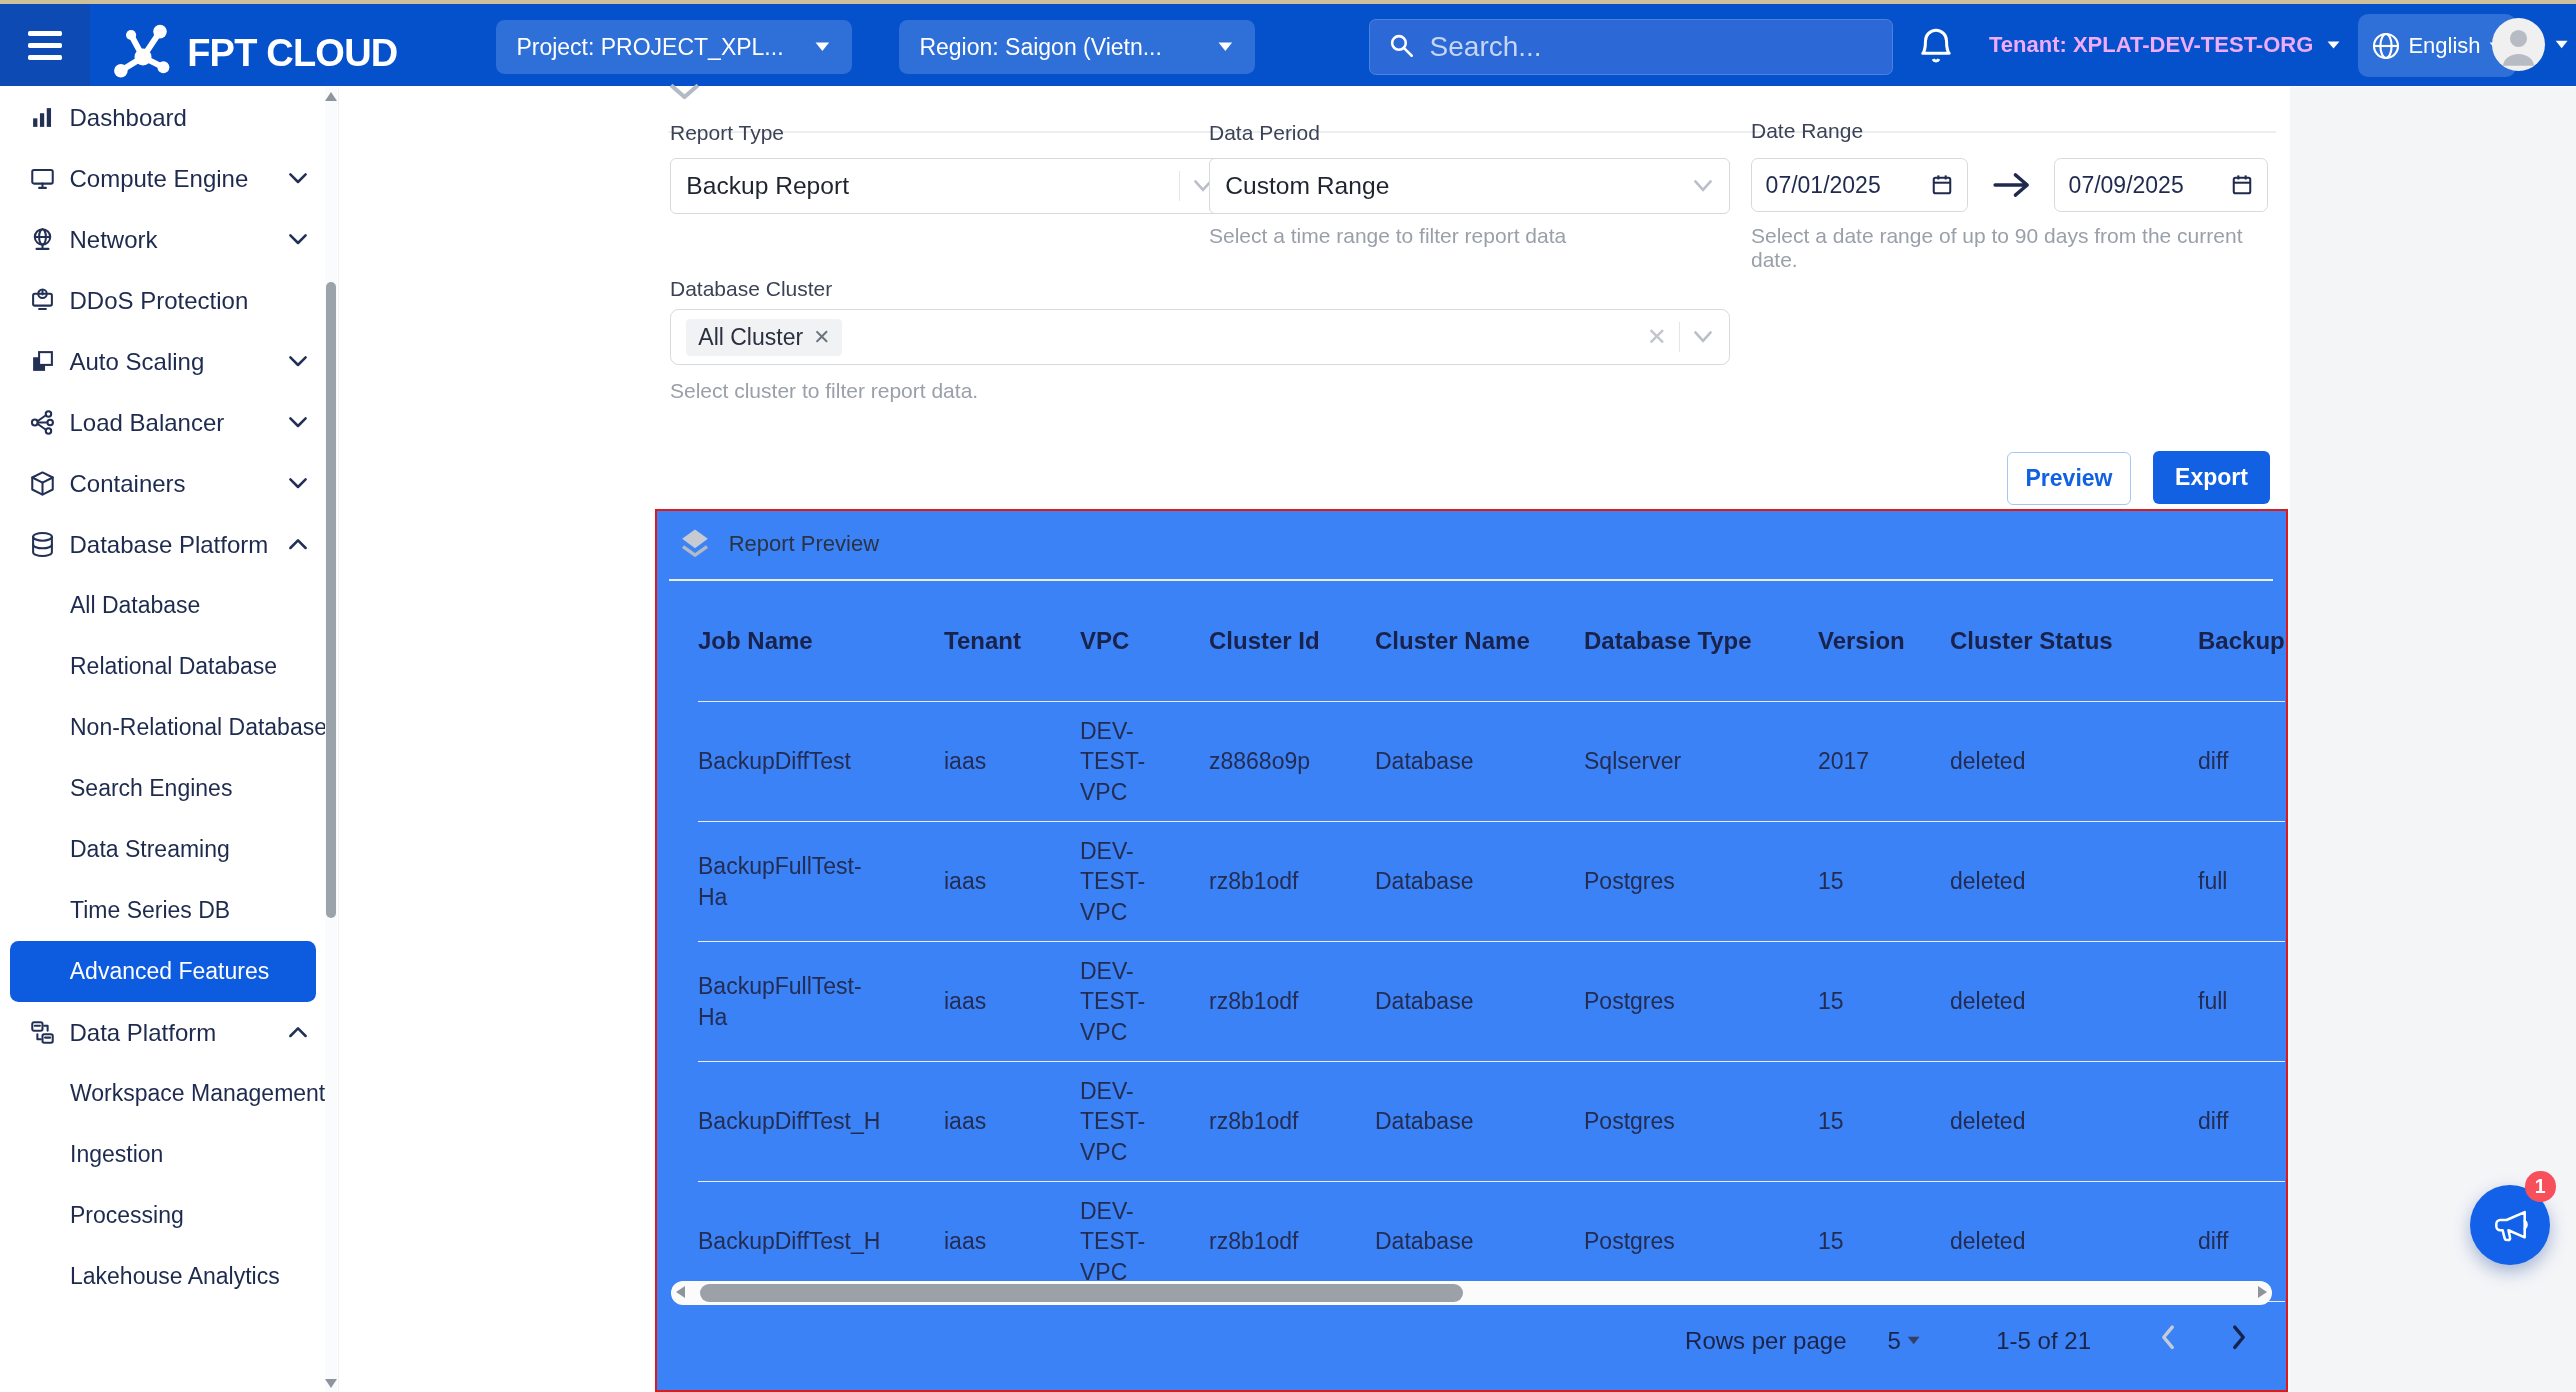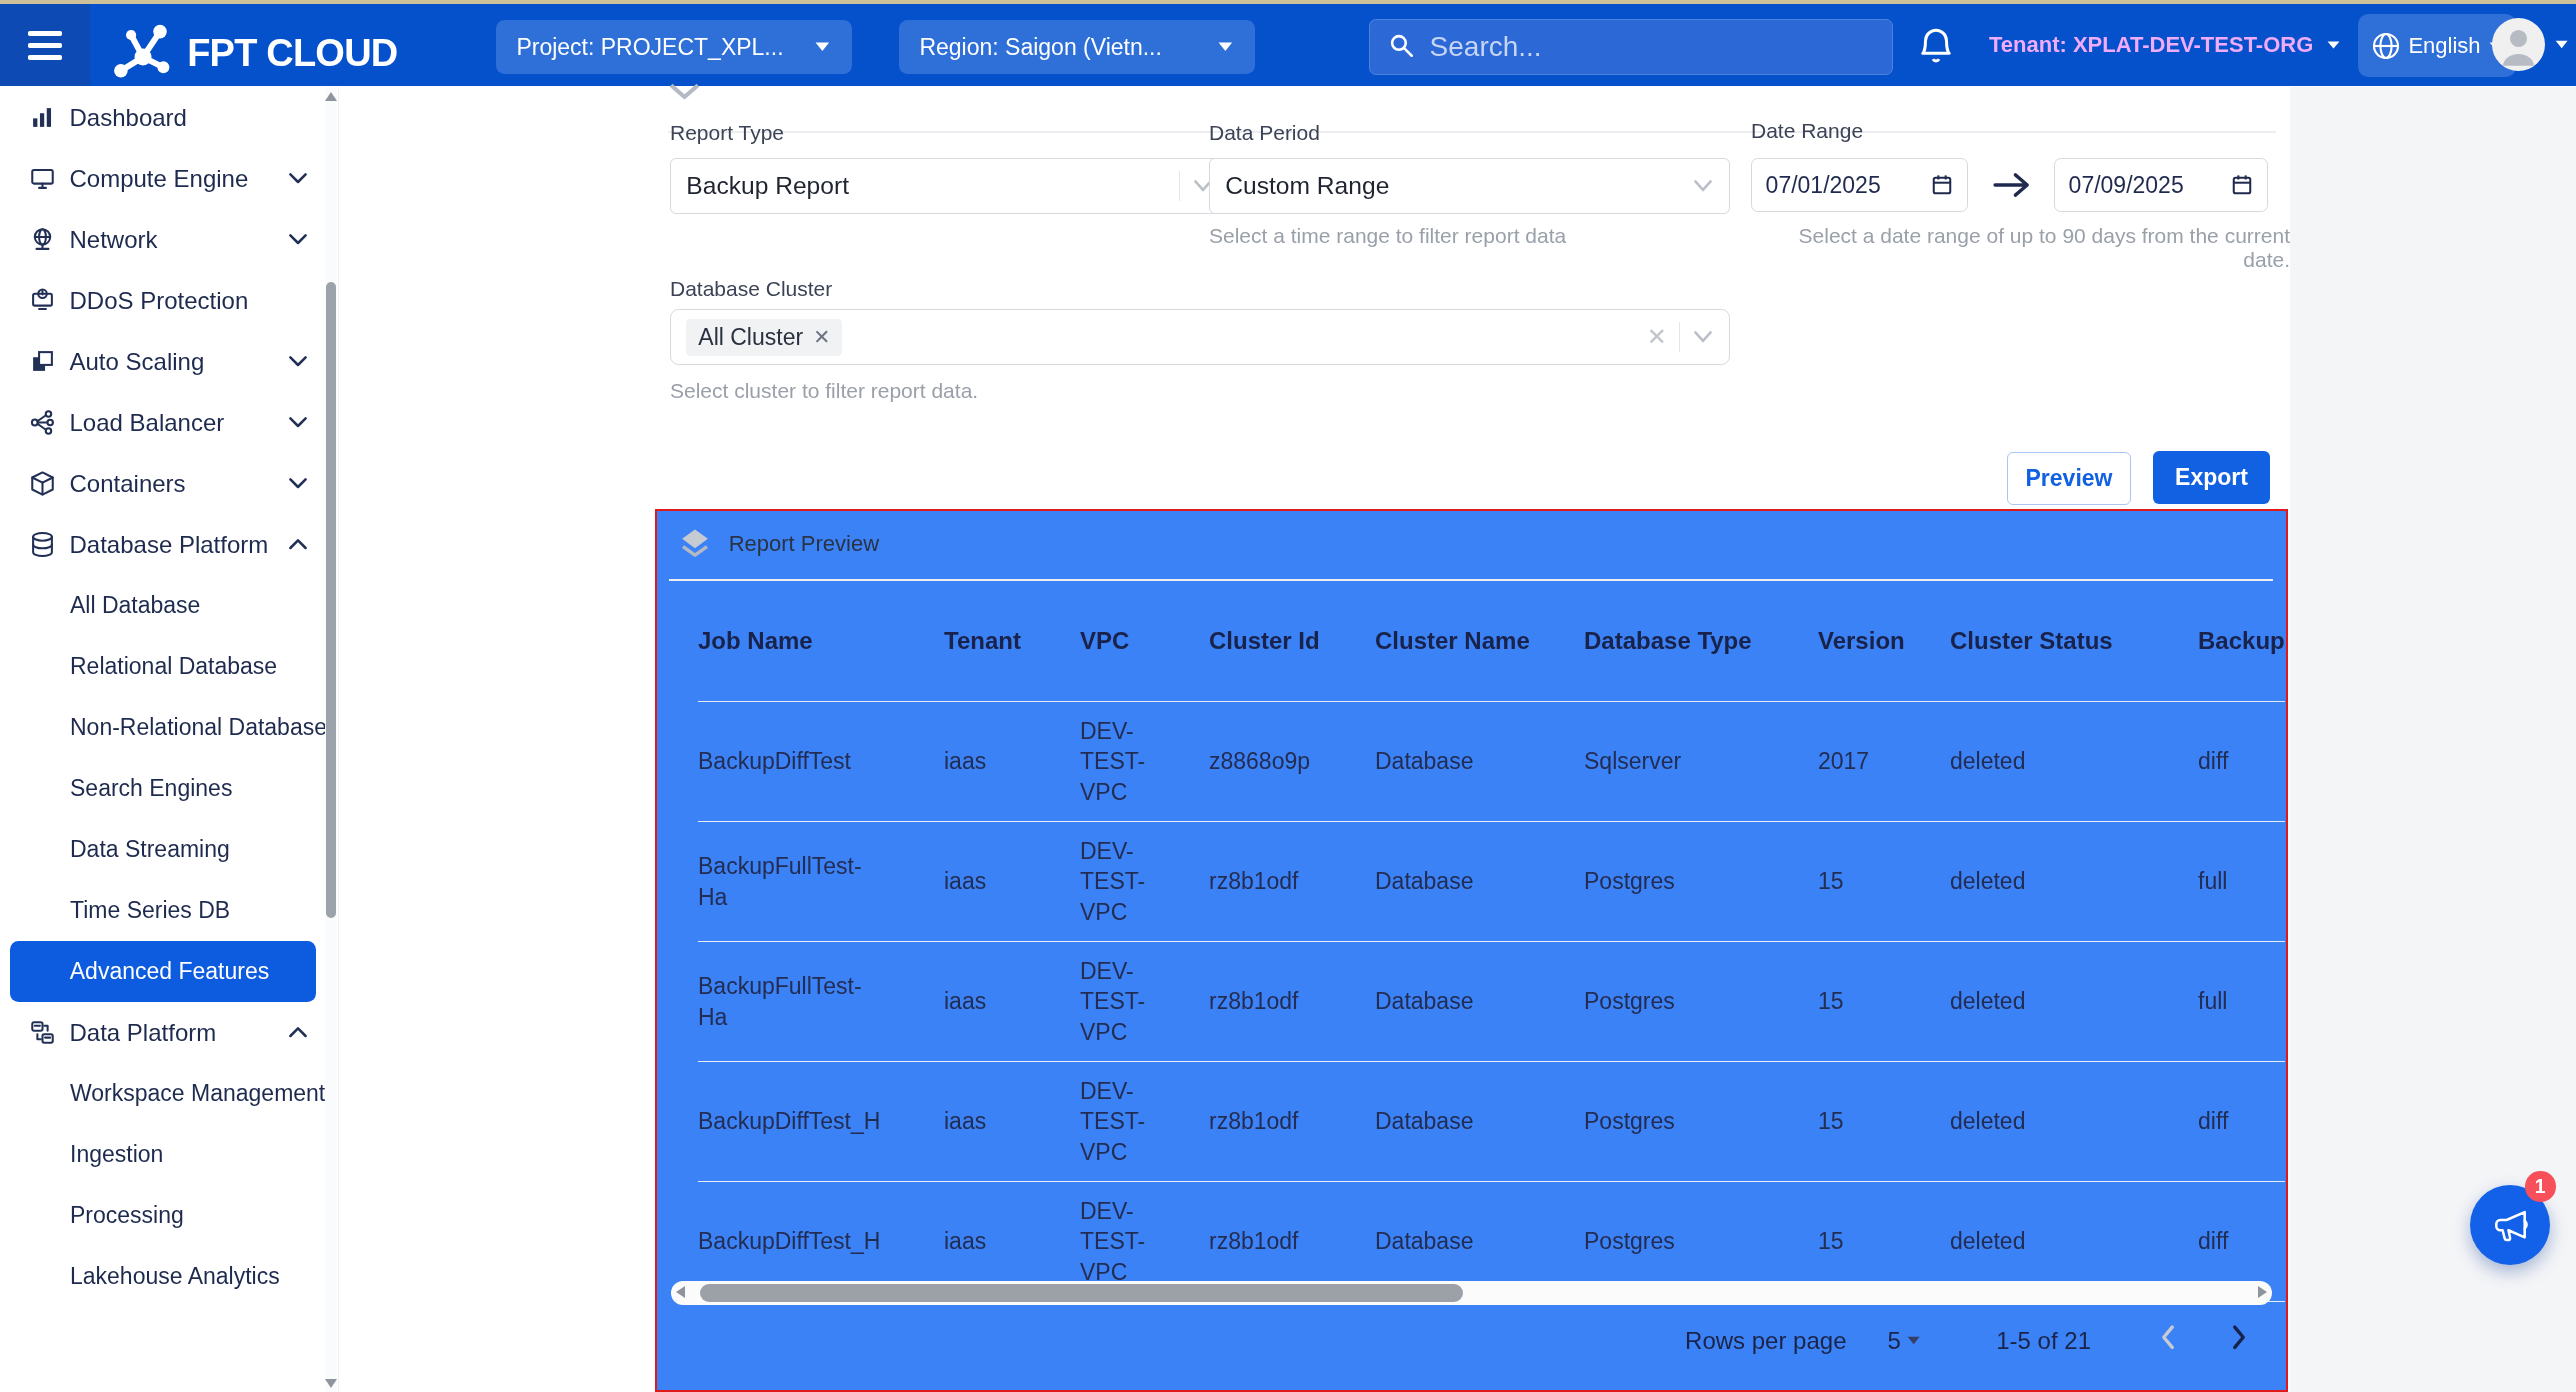--- a/index.html
+++ b/index.html
@@ -52,21 +52,21 @@
   .content { position:absolute; left:339px; top:87px; width:1951px; height:1306px; background:#fff; }
   .partial-icon { position:absolute; left:327px; top:-6.8px; }
   .hr-top { position:absolute; left:329px; top:44px; width:1608px; height:1.7px; background:#ebedf0; }
 
   .f-label { position:absolute; font-size:21px; color:#3c4356; font-weight:500; }
   .sel { position:absolute; height:56px; border:0.8px solid #d6d9de; border-radius:6px; background:#fff; display:flex; align-items:center;
          padding:0 15.3px; cursor:pointer; }
   .sel .val { font-size:24.6px; color:#1f2430; }
   .sel .right-ctl { margin-left:auto; display:flex; align-items:center; gap:12px; }
   .sel .vdiv { width:0.8px; height:30.5px; background:#e3e5e9; }
-  .helper { position:absolute; font-size:21px; color:#9aa0a9;text-align:right; }
+  .helper { position:absolute; font-size:21px; color:#9aa0a9; }
 
   .date-box { position:absolute; height:54px; border:0.8px solid #d6d9de; border-radius:6.8px; background:#fff; display:flex;
               align-items:center; justify-content:space-between; padding:0 13.6px; cursor:pointer; }
   .date-box .dval { font-size:23px; color:#1f2a4e; }
   .range-arrow { position:absolute; }
 
   .chip { background:#f1f2f4; border-radius:4.2px; height:37px; display:flex; align-items:center; padding:0 12px; gap:10.2px; }
   .chip .ctext { font-size:23px; color:#2a3040; }
   .chip .cx { font-size:20.4px; color:#6b7280; cursor:pointer; }
 

